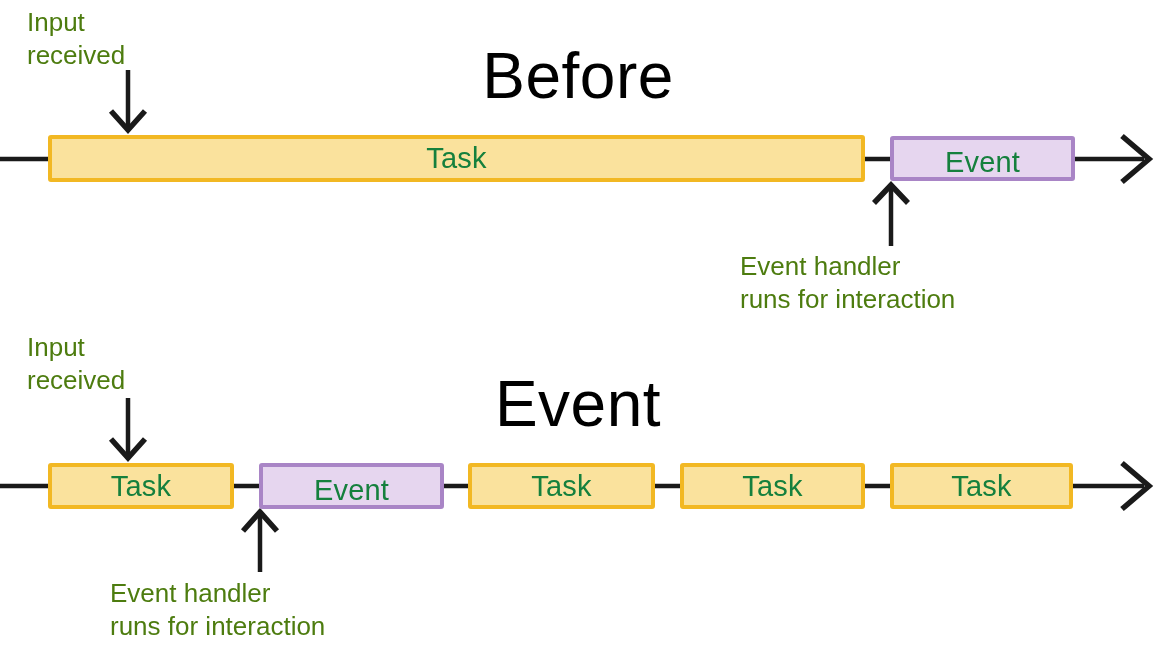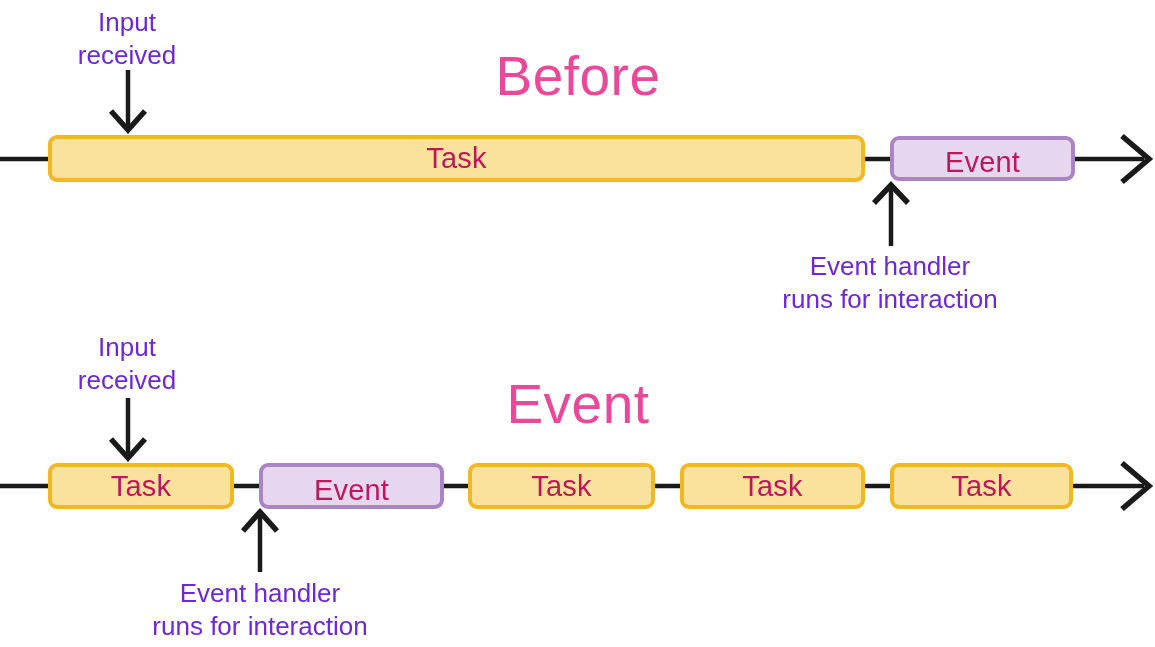--- a/index.html
+++ b/index.html
@@ -28,50 +28,50 @@
     fill: none;
   }
   .shaft { stroke-width: 4.5; }
   .head  { stroke-width: 5.5; stroke-linejoin: miter; }
   .box {
     position: absolute;
     box-sizing: border-box;
     display: flex;
     align-items: center;
     justify-content: center;
-    border-radius: 9px;
+    border-radius: 3px;
     font-size: 29px;
     line-height: 1;
-    color: #be185d;
+    color: #15803d;
     letter-spacing: 0.2px;
   }
   .box.task {
     background: #FAE29D;
     border: 4px solid #F2B823;
   }
   .box.event {
     background: #E6D6EF;
     border: 4px solid #A985C6;
     align-items: flex-end;
   }
   .annotation {
     position: absolute;
-    text-align: center;
+    text-align: left;
     font-size: 26px;
     line-height: 33px;
     white-space: pre-line;
-    color: #6d28d9;
+    color: #4d7c0f;
   }
   .title {
     position: absolute;
     text-align: center;
-    font-size: 55px;
+    font-size: 64px;
     line-height: 64px;
     font-weight: 500;
-    color: #ec4899;
+    color: #000000;
     letter-spacing: 0.5px;
   }
 </style>
 </head>
 <body>
 
 <div class="stage">
 
   <svg class="arrows-layer" viewBox="0 0 1155 647" xmlns="http://www.w3.org/2000/svg">
 

